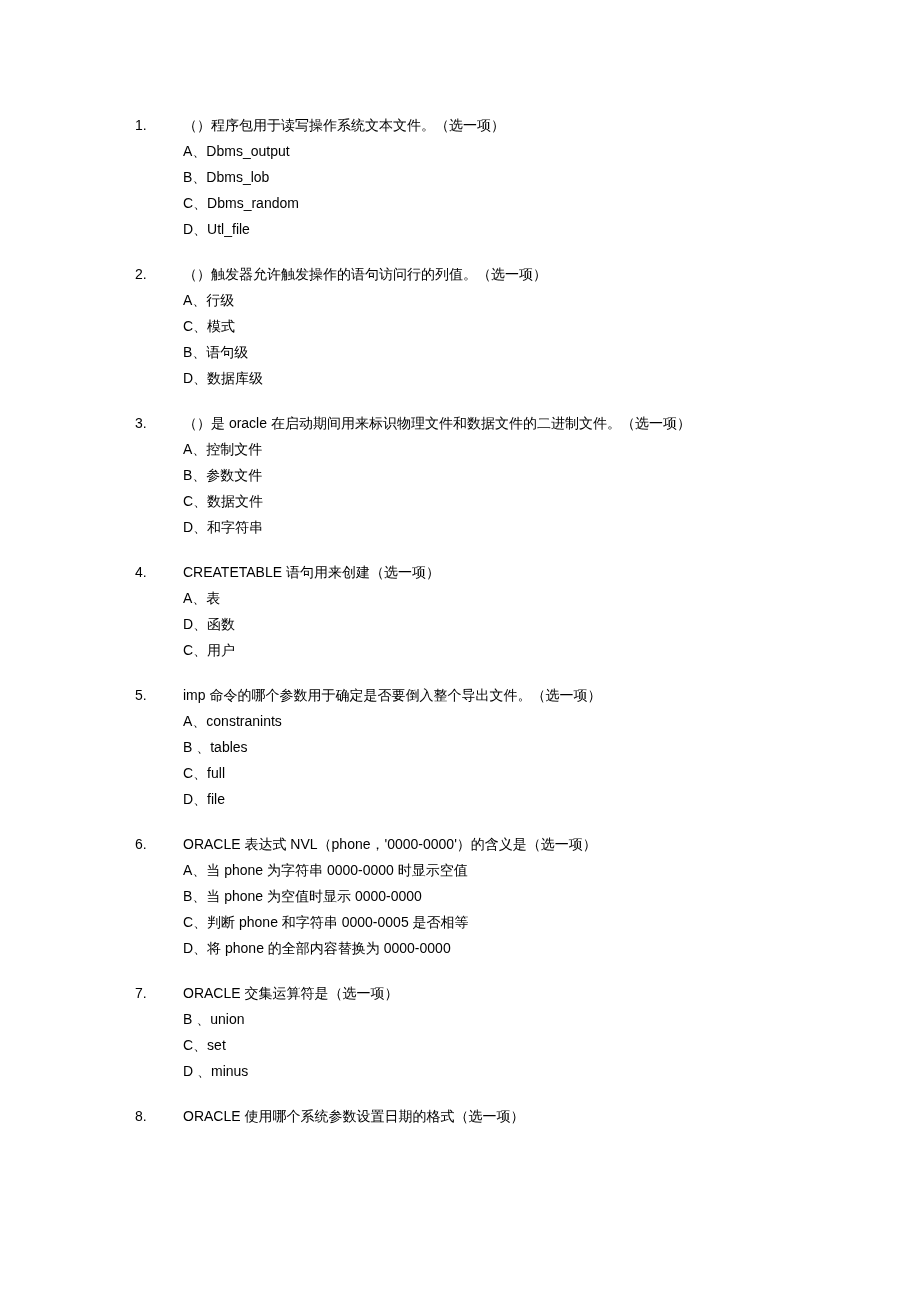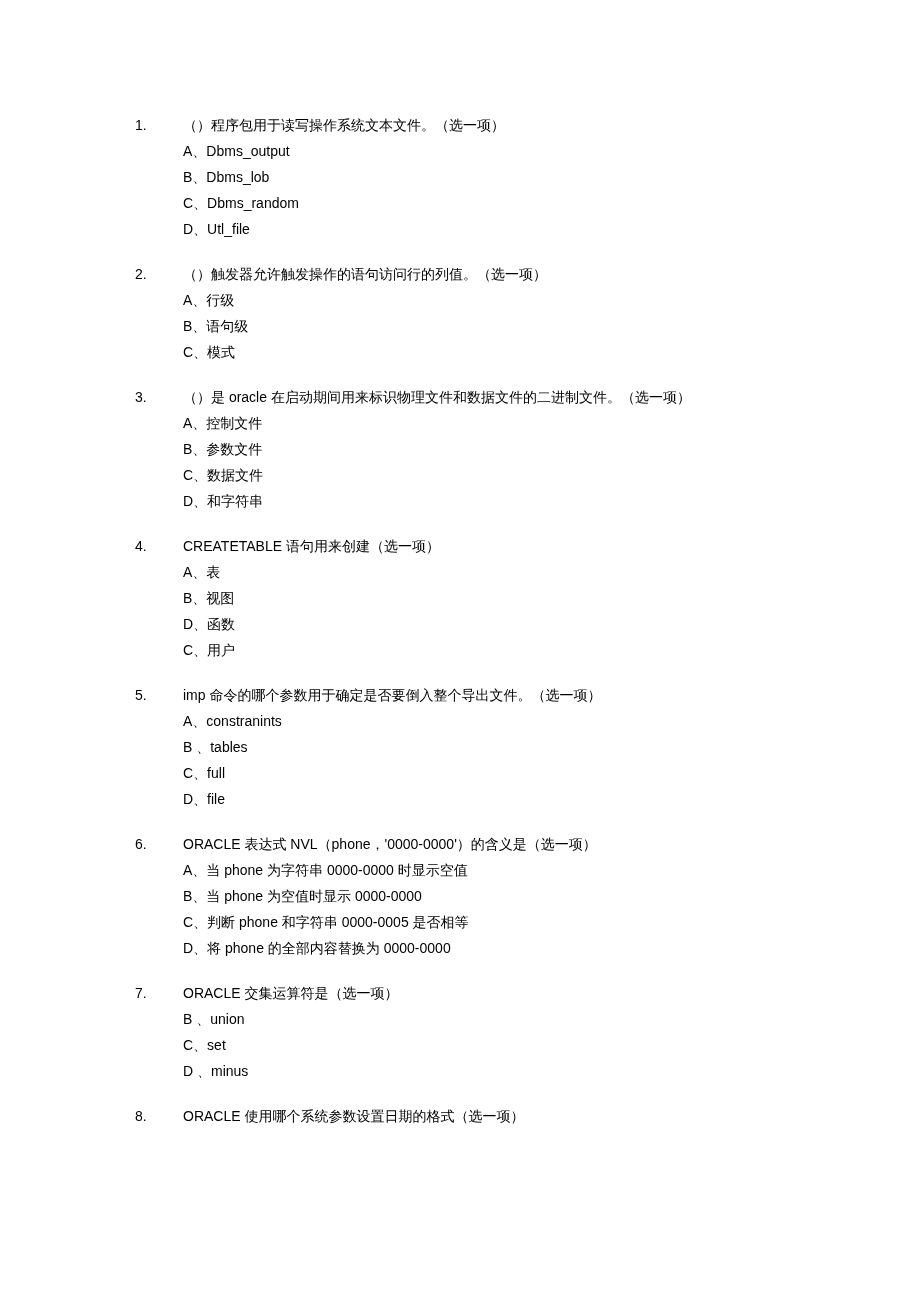--- a/index.html
+++ b/index.html
@@ -50,42 +50,42 @@
     <div class="option">C、Dbms_random</div>
     <div class="option">D、Utl_file</div>
   </div>
 
   <div class="question">
     <div class="q-line">
       <div class="q-number">2.</div>
       <div class="q-text">（）触发器允许触发操作的语句访问行的列值。（选一项）</div>
     </div>
     <div class="option">A、行级</div>
+    <div class="option">C、模式</div>
     <div class="option">B、语句级</div>
-    <div class="option">C、模式</div>
+    <div class="option">D、数据库级</div>
   </div>
 
   <div class="question">
     <div class="q-line">
       <div class="q-number">3.</div>
       <div class="q-text">（）是 oracle 在启动期间用来标识物理文件和数据文件的二进制文件。（选一项）</div>
     </div>
     <div class="option">A、控制文件</div>
     <div class="option">B、参数文件</div>
     <div class="option">C、数据文件</div>
     <div class="option">D、和字符串</div>
   </div>
 
   <div class="question">
     <div class="q-line">
       <div class="q-number">4.</div>
       <div class="q-text">CREATETABLE 语句用来创建（选一项）</div>
     </div>
     <div class="option">A、表</div>
-    <div class="option">B、视图</div>
     <div class="option">D、函数</div>
     <div class="option">C、用户</div>
   </div>
 
   <div class="question">
     <div class="q-line">
       <div class="q-number">5.</div>
       <div class="q-text">imp 命令的哪个参数用于确定是否要倒入整个导出文件。（选一项）</div>
     </div>
     <div class="option">A、constranints</div>

